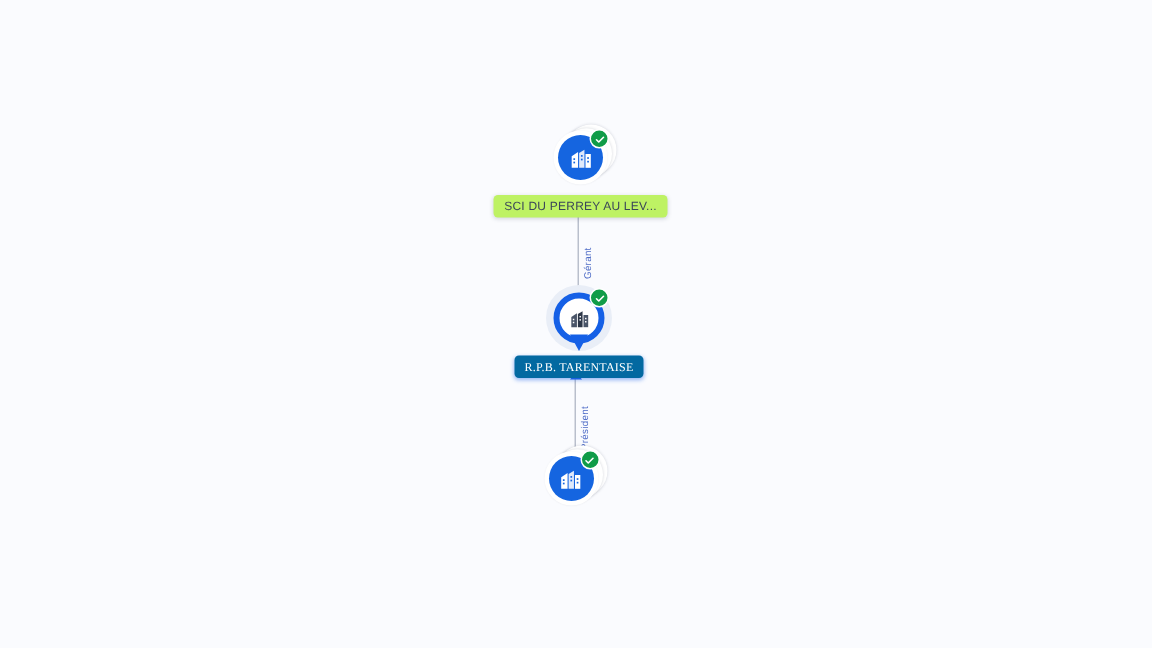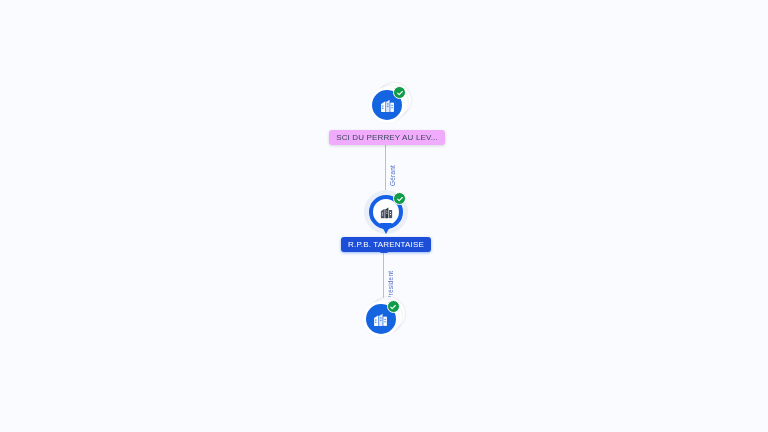--- a/index.html
+++ b/index.html
@@ -140,28 +140,29 @@
     z-index: 6;
   }
 
   .node-label {
     margin-top: 3px;
     font-size: 8px;
     letter-spacing: 0.15px;
     white-space: nowrap;
     padding: 3px 7px;
     border-radius: 3px;
-    background: #f0abfc;
+    background: #bef264;
     color: #3b4659;
     box-shadow: 0 1px 3px rgba(60,70,90,0.20);
   }
   .node-label.selected {
-    background: #1d4ed8;
+    background: #0369a1;
     color: #ffffff;
     box-shadow: 0 1px 3px rgba(21,96,230,0.45);
+    font-family: Liberation Serif, serif;
   }
 
   
   #node-top    { left: 312px; top: 83px;  width: 150px; }
   #node-center { left: 316px; top: 190px; width: 140px; }
   #node-bottom { left: 303px; top: 297px; width: 155px; }
 </style>
 </head>
 <body>
 

